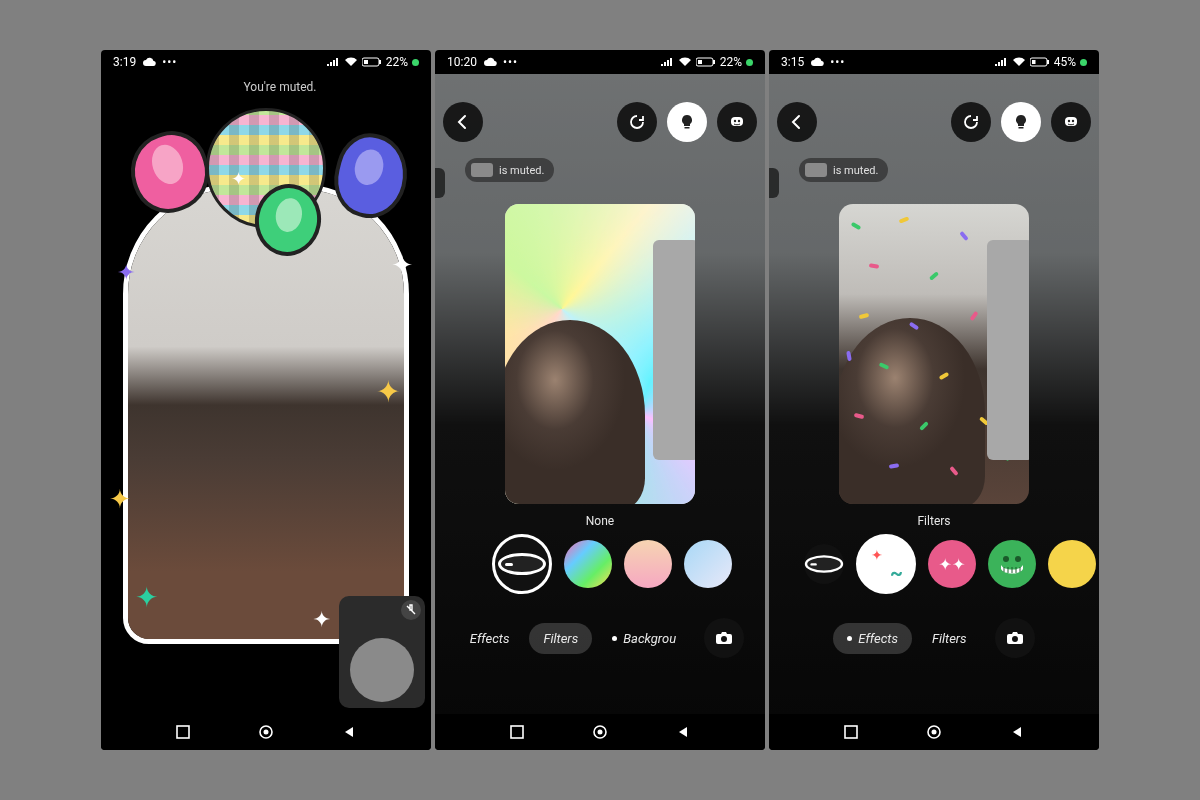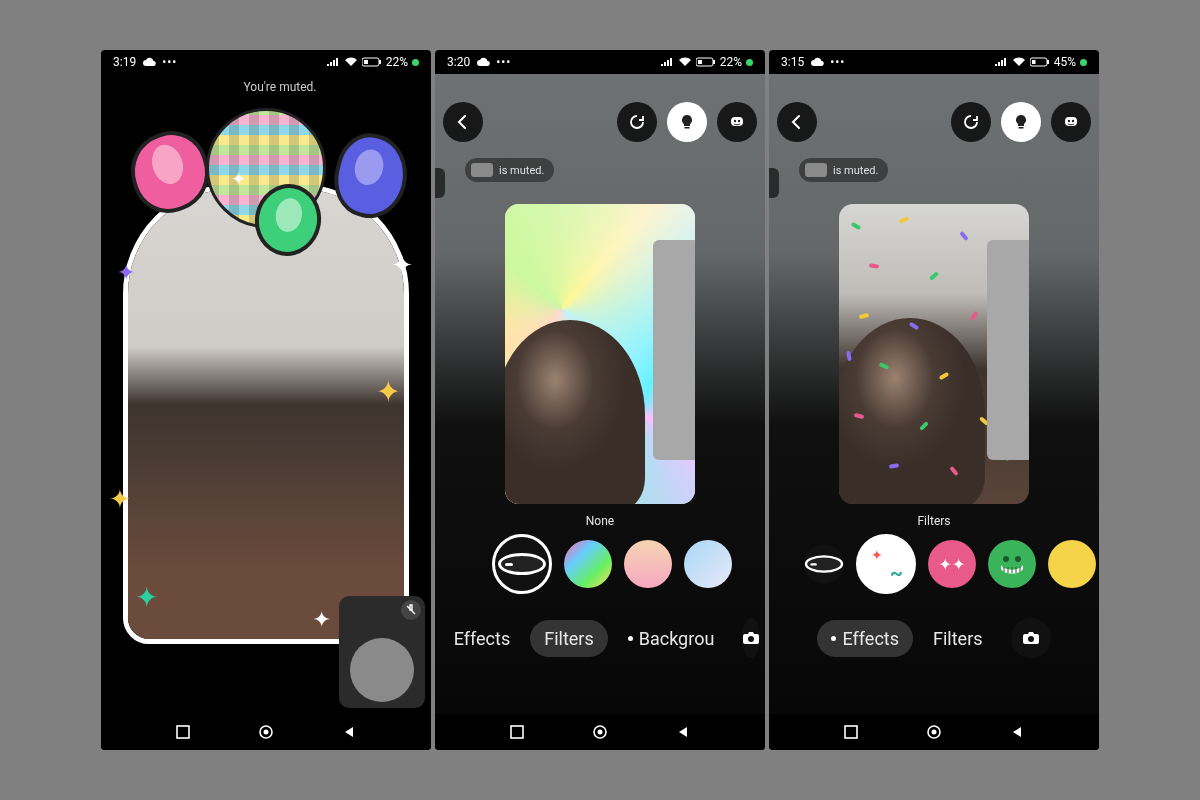--- a/index.html
+++ b/index.html
@@ -191,22 +191,22 @@
   .thumb.confetti::after{content:"~";position:absolute;color:#3a9;font-size:20px;right:10px;bottom:6px;font-weight:bold;}
   .thumb.pink{background:#e85a8a;color:#fff;font-size:16px;}
   .thumb.green{background:#3bb35a;}
   .thumb.yellow{background:#f5d44a;}
   .tabbar {
     position:absolute; bottom:56px; left:0; right:0;
     display:flex; align-items:center; justify-content:center; gap:6px;
     padding:0 10px;
   }
   .tab {
-    color:#e8e8e8; font-size:18px; padding:8px 14px; border-radius:20px;
-    display:flex; align-items:center; gap:6px;
+    color:#e8e8e8; font-size:13px; padding:8px 14px; border-radius:20px;
+    display:flex; align-items:center; gap:6px;font-style:italic;
   }
   .tab.active { background:rgba(80,80,80,.6); }
   .dot{width:5px;height:5px;border-radius:50%;background:#fff;}
   .cam-btn{
     width:40px;height:40px;border-radius:50%;background:#111;
     display:flex;align-items:center;justify-content:center;color:#fff;
     margin-left:8px;
   }
   .green-dot{width:7px;height:7px;border-radius:50%;background:#3bd66a;display:inline-block;}
 </style>
@@ -289,21 +289,21 @@
         <svg width="14" height="14">
           <path d="M11 2v10L3 7z" fill="#fff"></path>
         </svg>
       </div>
   </div>
 </div>
 
 <div class="phone">
   <div class="statusbar">
     <div class="left">
-      <span>3:20</span>
+      <span>10:20</span>
       <span class="status-icon">
           <svg width="14" height="10" viewBox="0 0 14 10">
             <path d="M4 9a3 3 0 010-6 4 4 0 017.5 1A2.5 2.5 0 0111 9H4z" fill="#fff"></path>
           </svg>
         </span>
       <span style="letter-spacing:1px;">•••</span>
     </div>
     <div class="right">
       <span class="status-icon">
           <svg width="14" height="10" viewBox="0 0 14 10">

